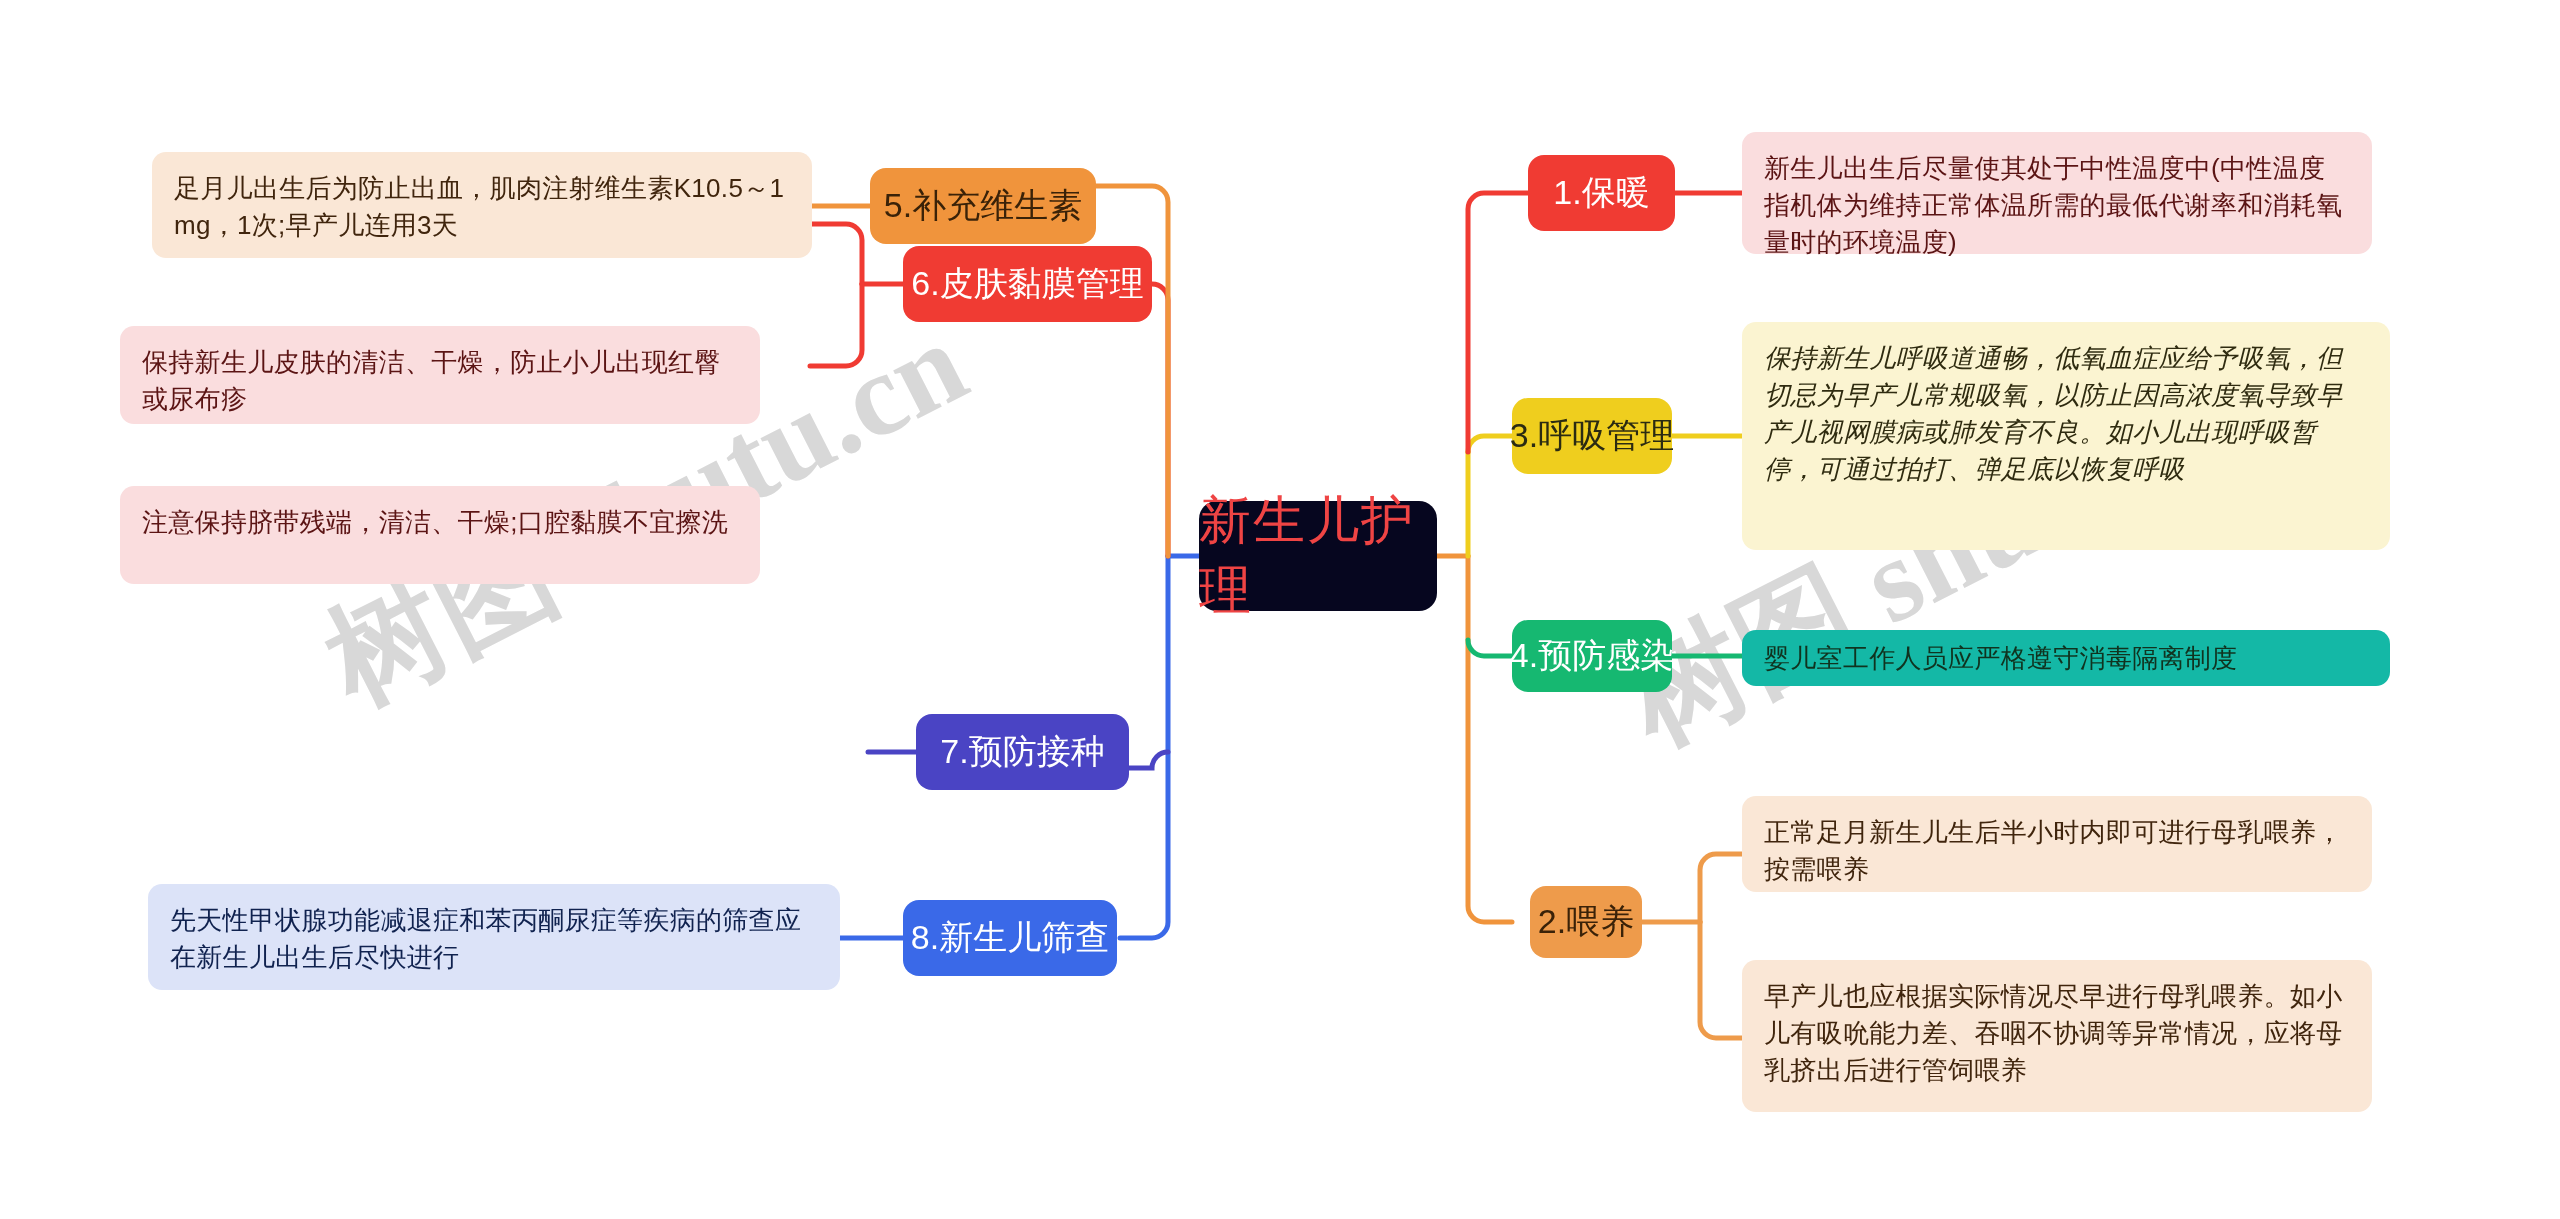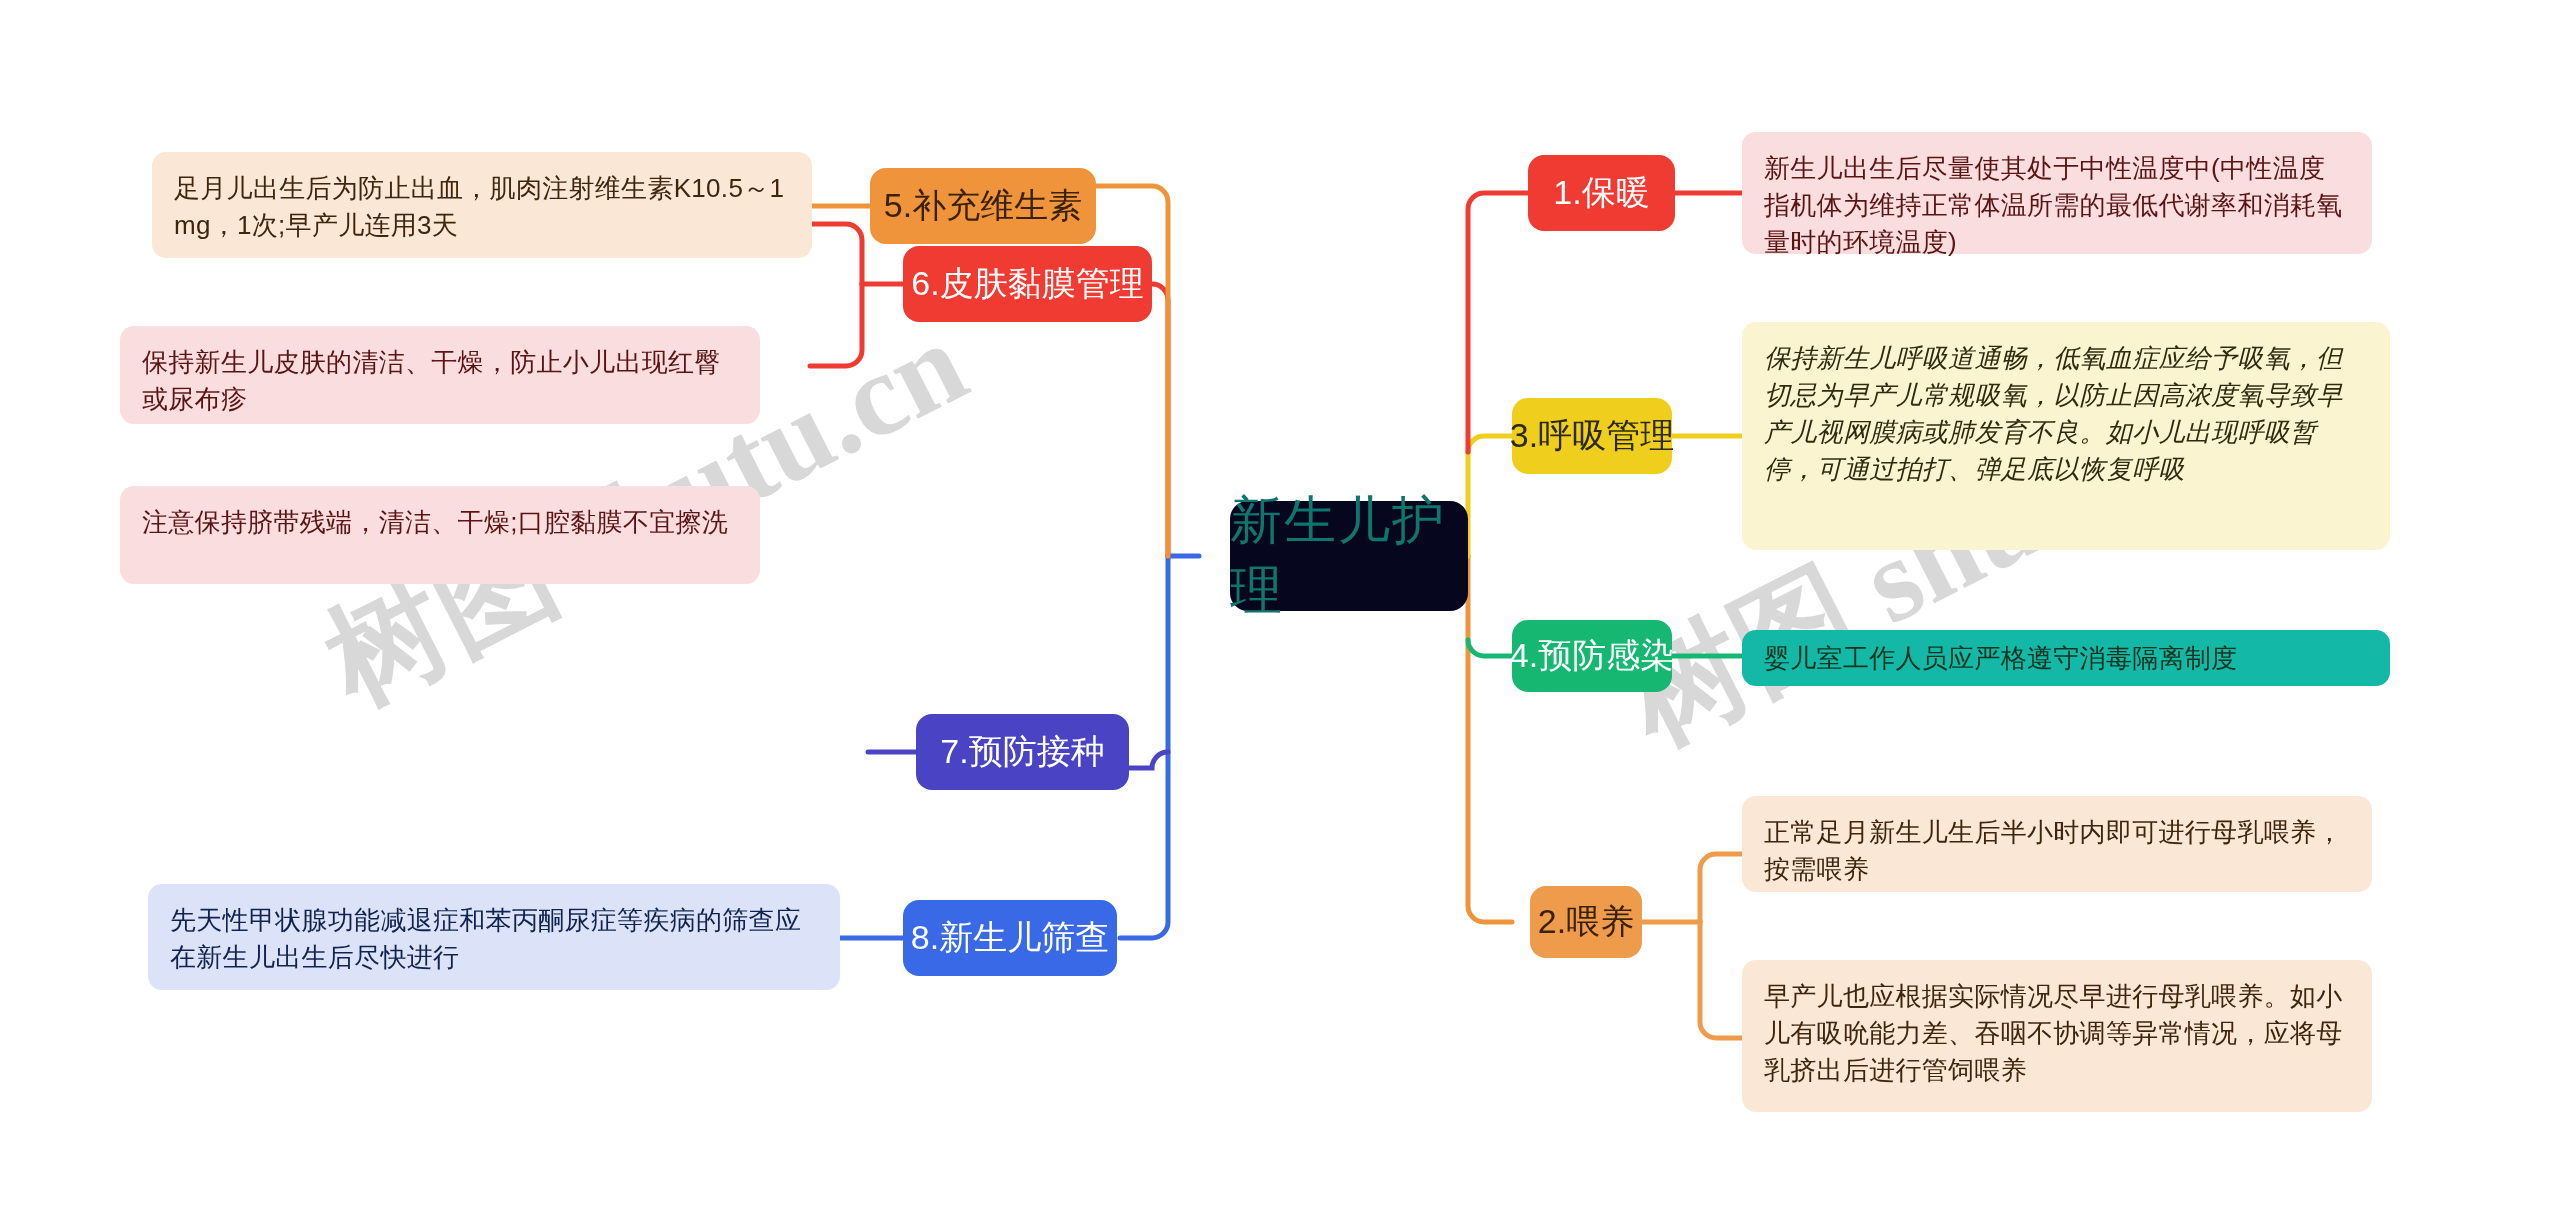--- a/index.html
+++ b/index.html
@@ -29,26 +29,26 @@
   .wm2{left:1600px;top:640px;font-size:118px;}
 
   
   #wires{position:absolute;left:0;top:0;width:2560px;height:1219px;z-index:2;}
 
   
   .node{position:absolute;z-index:4;box-sizing:border-box;}
 
   .root{
     background:#06061f;
-    color:#0f766e;
+    color:#ef4444;
     border-radius:18px;
     display:flex;align-items:center;justify-content:center;
     font-size:52px;
     letter-spacing:2px;
-    left:1199px;top:501px;width:238px;height:110px;margin-left:31px;
+    left:1199px;top:501px;width:238px;height:110px;
   }
 
   .badge{
     border-radius:16px;
     display:flex;align-items:center;justify-content:center;
     font-size:34px;
     box-sizing:border-box;
     padding:0 8px;
     white-space:nowrap;
   }

